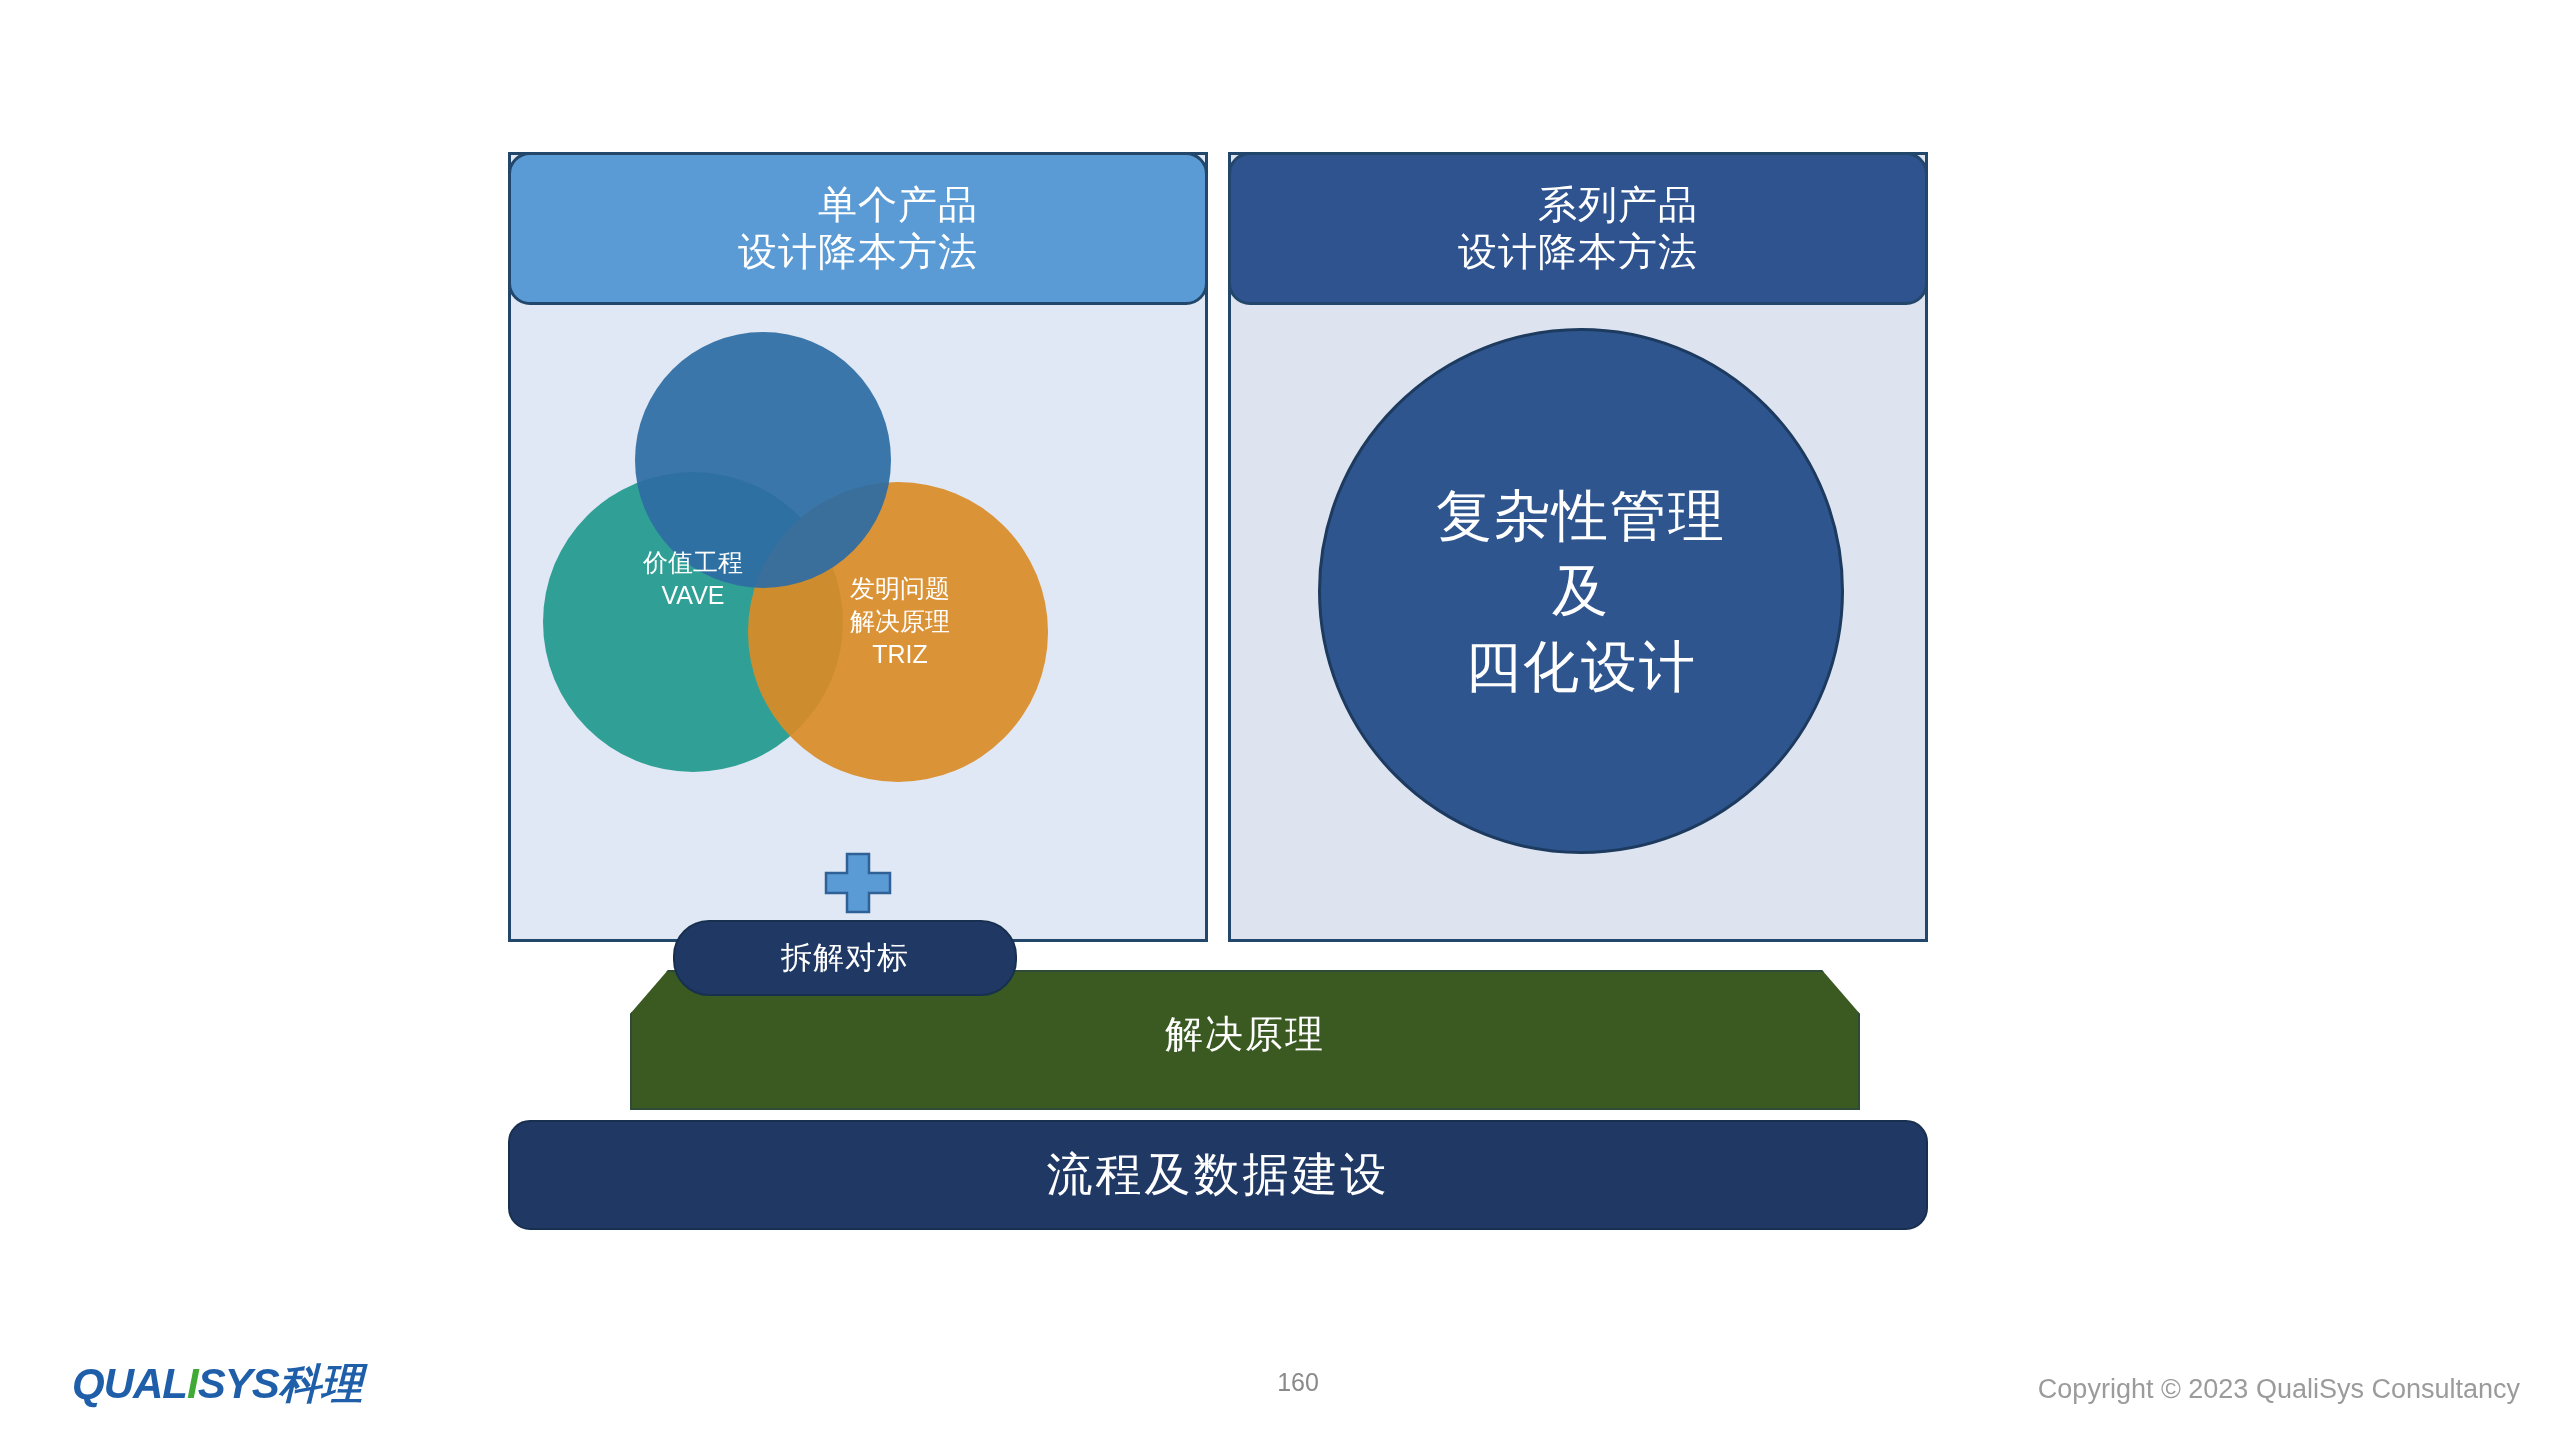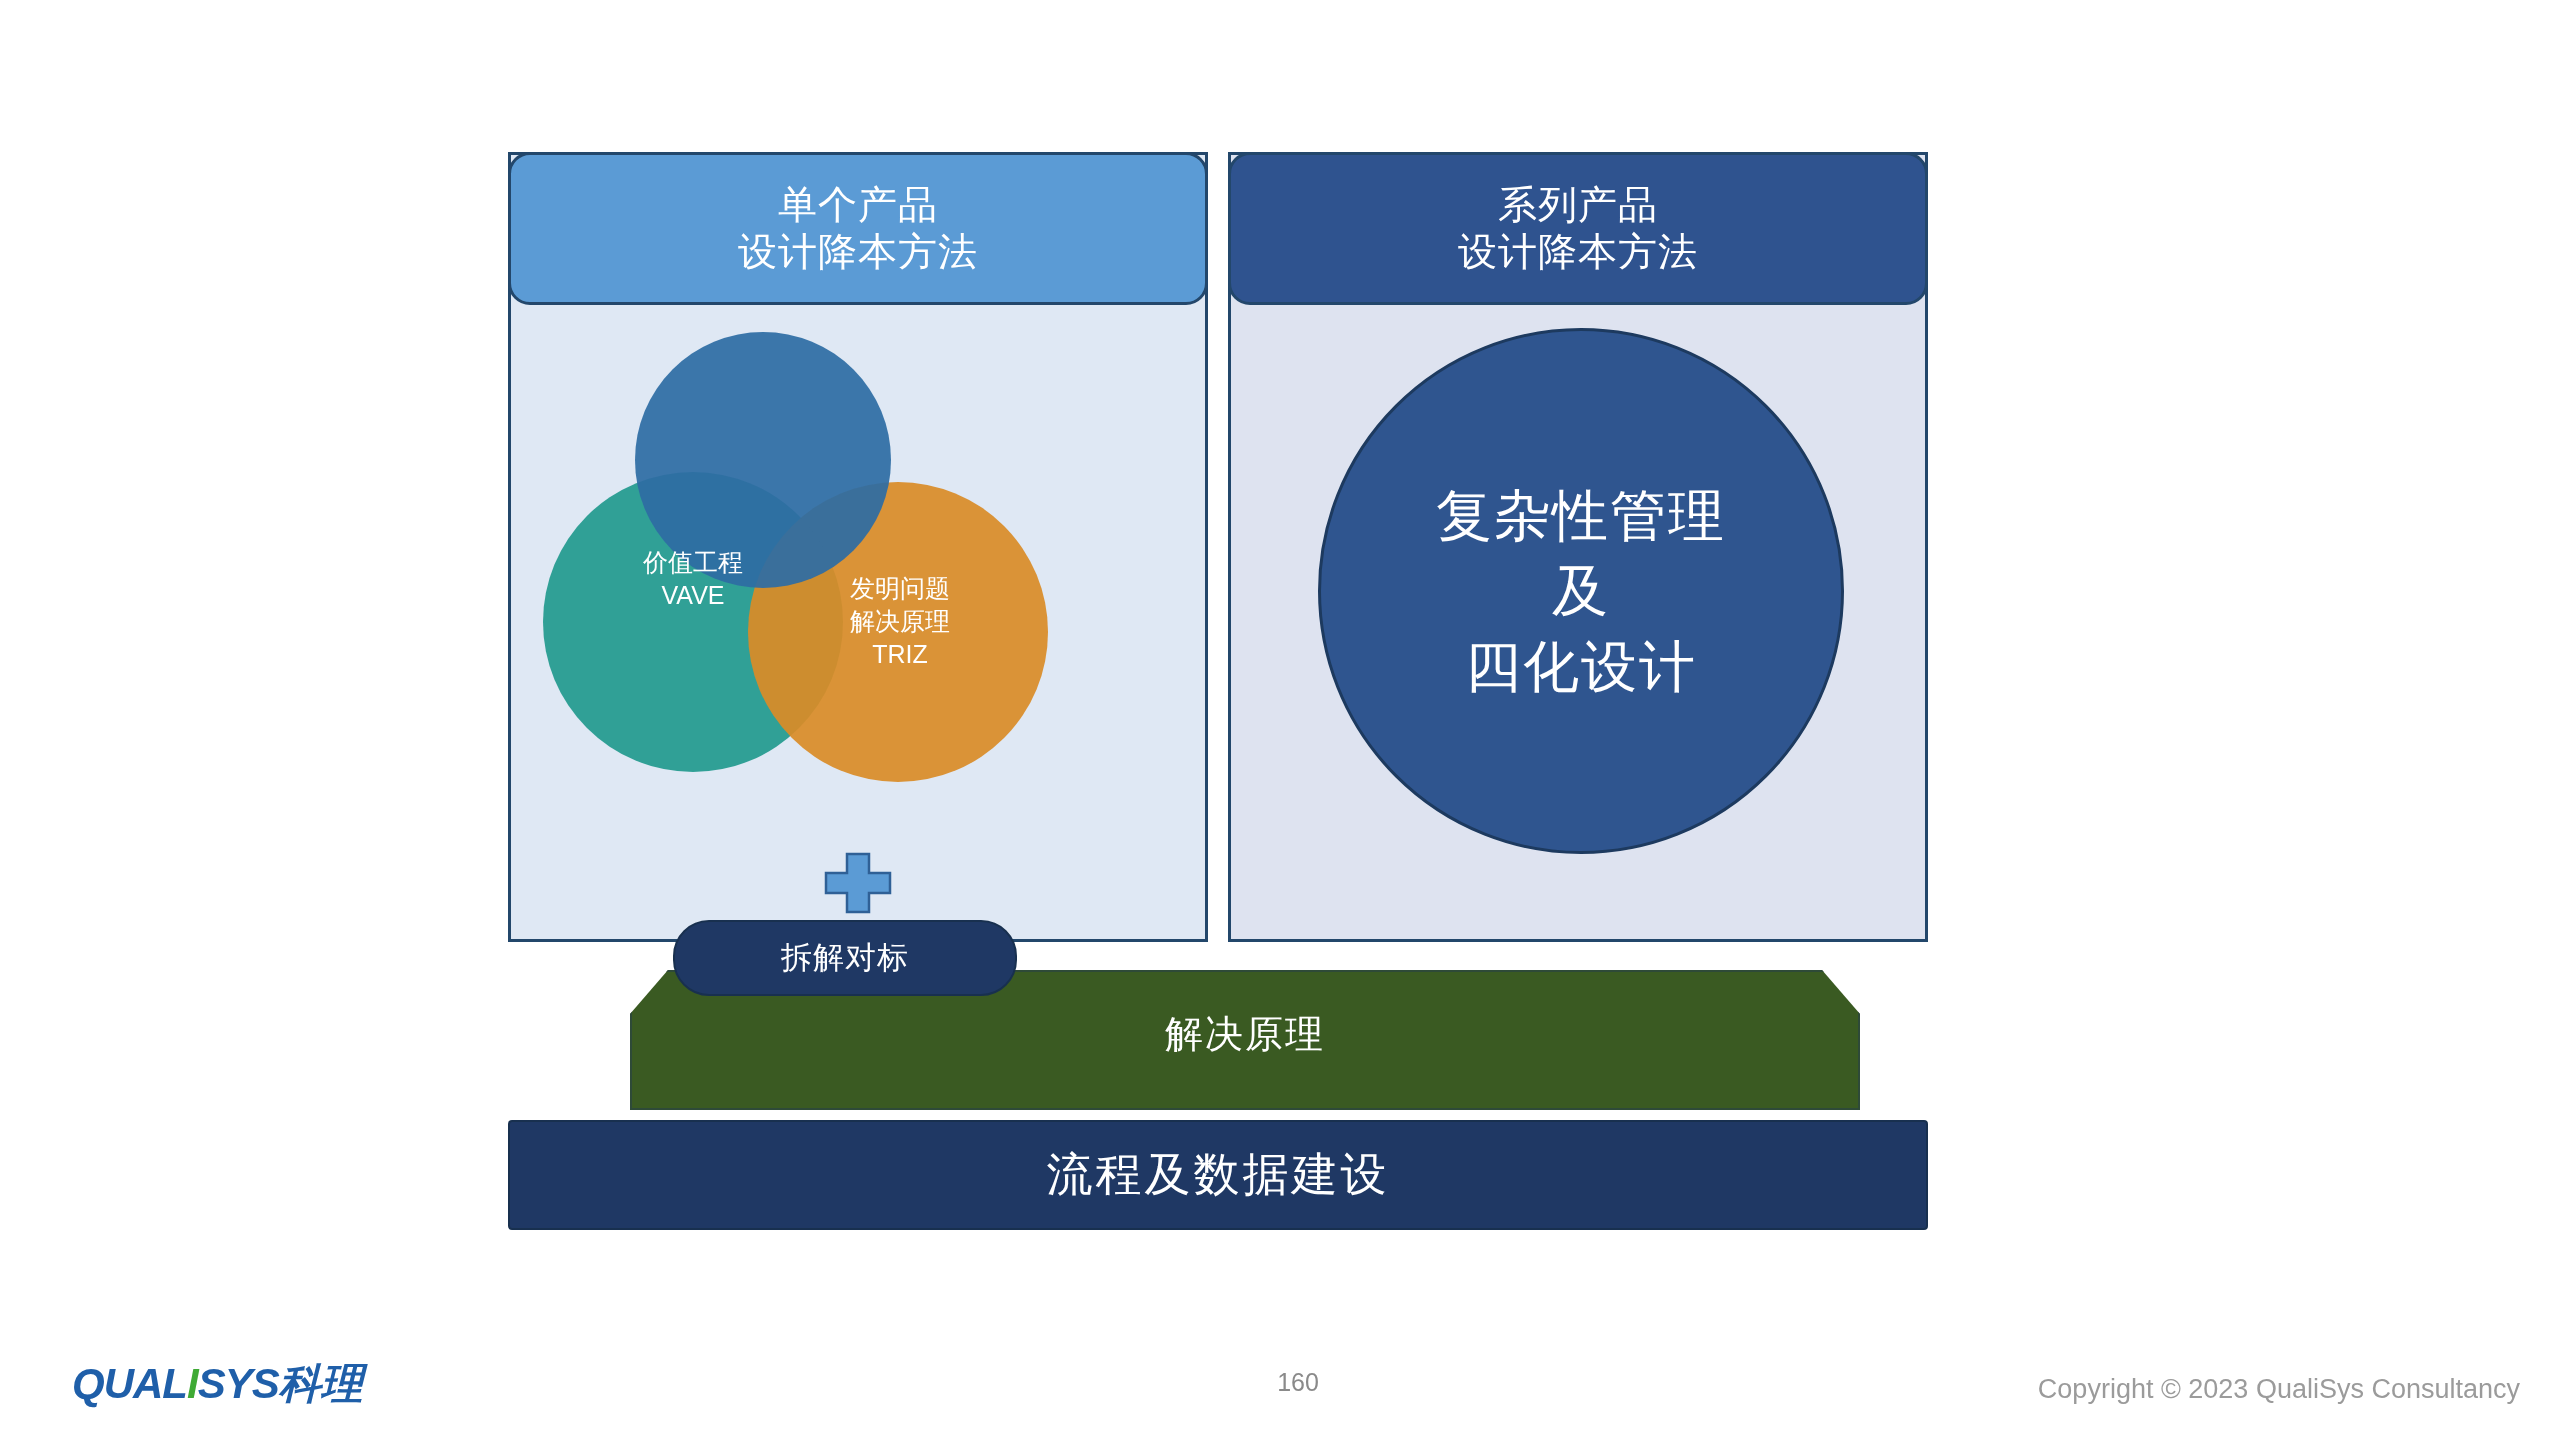--- a/index.html
+++ b/index.html
@@ -19,21 +19,21 @@
     position:absolute;left:0;right:0;top:0;bottom:0;
     border:3px solid #23476b;
     box-sizing:border-box;
   }
   .panel-head{
     position:absolute;left:0;top:0;
     box-sizing:border-box;
     border:3px solid #23476b;
     border-radius:22px;
     display:flex;align-items:center;justify-content:center;
-    text-align:center;
+    text-align:right;
     color:#ffffff;
     line-height:1.18;
     z-index:3;
     letter-spacing:1px;
   }
 
   #panel-left{left:508px;top:152px;width:700px;height:790px;}
   #panel-left .panel-body{background:#dfe8f4;}
   #panel-left .panel-head{
     width:700px;height:153px;background:#5b9bd5;
@@ -103,21 +103,21 @@
     display:flex;align-items:center;justify-content:center;
   }
   #green-banner .label{
     color:#ffffff;font-size:38px;letter-spacing:2px;
     position:relative;top:-6px;
   }
 
   
   #blue-bar{
     position:absolute;left:508px;top:1120px;width:1420px;height:110px;
-    background:#1f3864;border:2px solid #18304f;border-radius:4px;
+    background:#1f3864;border:2px solid #18304f;border-radius:22px;
     display:flex;align-items:center;justify-content:center;z-index:3;
     box-sizing:border-box;
   }
   #blue-bar .label{color:#ffffff;font-size:46px;letter-spacing:3px;}
 
   
   .logo{
     position:absolute;left:52px;top:1356px;
     font-size:42px;font-weight:bold;font-style:italic;
     color:#1f5fa9;letter-spacing:-1px;

